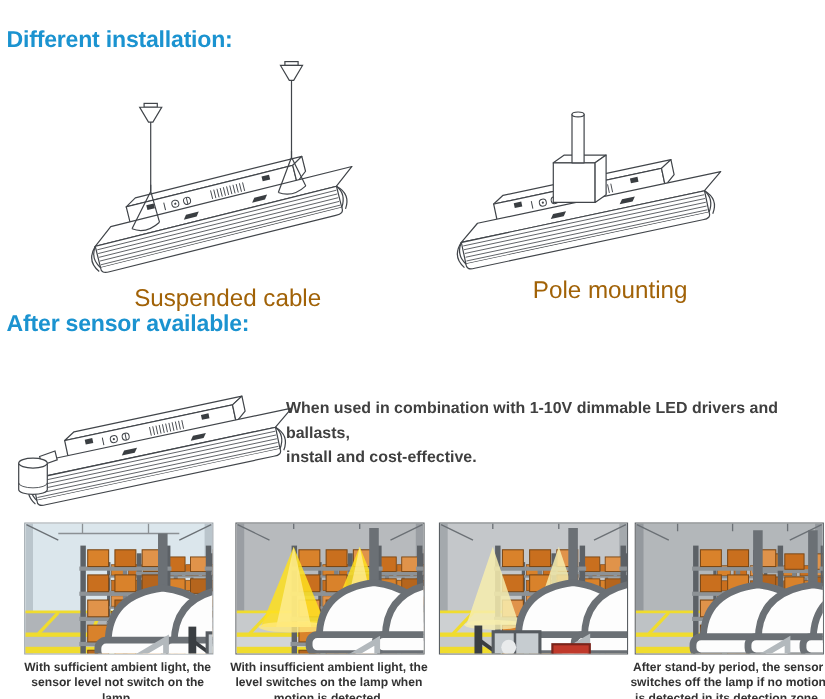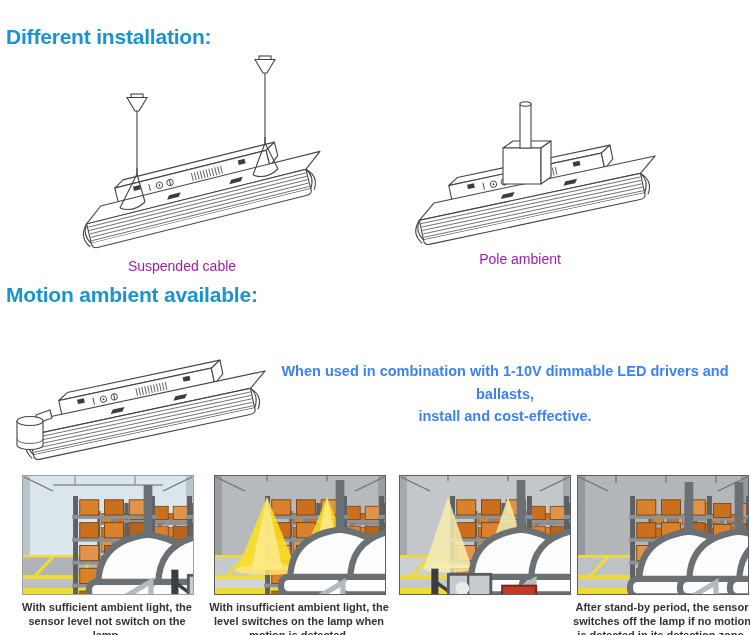--- a/index.html
+++ b/index.html
@@ -1,28 +1,28 @@
 <!DOCTYPE html>
 <html><head>
 <meta charset="utf-8">
 <style>
   html,body{margin:0;padding:0;background:#fff;}
   #page{position:relative;width:750px;height:635px;background:#fff;overflow:hidden;
         font-family:"Liberation Sans", sans-serif;margin-top:21px;}
   .heading{position:absolute;font-size:21px;font-weight:700;color:#1b93d0;letter-spacing:-0.2px;}
   #heading-installation{left:6px;top:4px;}
   #heading-motion{left:6px;top:262px;}
-  .fig-caption{position:absolute;font-size:14px;color:#a21caf;text-align:center;}
+  .fig-caption{position:absolute;font-size:22px;color:#a16207;text-align:right;}
   #caption-suspended{left:72px;top:237px;width:220px;}
   #caption-pole{left:415px;top:230px;width:210px;}
   #drawing-suspended{position:absolute;left:62px;top:26px;width:260px;height:207px;overflow:visible;}
   #drawing-pole{position:absolute;left:392px;top:56px;width:280px;height:172px;overflow:visible;}
   #drawing-motion{position:absolute;left:4px;top:294px;width:262px;height:150px;overflow:visible;}
-  #motion-paragraph{position:absolute;left:260px;top:339px;width:490px;text-align:center;
-     font-size:14.5px;line-height:22.5px;font-weight:600;color:#3b82f6;}
+  #motion-paragraph{position:absolute;left:260px;top:339px;width:490px;text-align:left;
+     font-size:14.5px;line-height:22.5px;font-weight:600;color:#404040;}
   .panel-img{position:absolute;top:454px;width:170px;height:118px;display:block;}
   #panel-img-0{left:22px;border:1px solid #9aa2a8;}
   #panel-img-1{left:214px;border:1px solid #5a5f63;}
   #panel-img-2{left:399px;border:1px solid #5a5f63;}
   #panel-img-3{left:577px;border:1px solid #5a5f63;}
   .panel-caption{position:absolute;top:579px;width:188px;text-align:center;
      font-size:11px;line-height:14px;font-weight:600;color:#333;}
   #panel-cap-0{left:13px;}
   #panel-cap-1{left:205px;}
   #panel-cap-2{left:390px;}
@@ -170,23 +170,23 @@
       <use href="#sym-fixture" width="250" height="66"></use>
     </g>
     <g stroke="#41454a" stroke-width="1.1" fill="#ffffff" stroke-linejoin="round">
       <polygon points="111,70 149,70 159,63 121,63"></polygon>
       <rect x="111" y="70" width="38" height="36"></rect>
       <polygon points="149,70 159,63 159,99 149,106"></polygon>
       <rect x="128" y="26" width="11" height="44"></rect>
       <ellipse cx="133.5" cy="26" rx="5.5" ry="2.2"></ellipse>
     </g>
   </svg>
-  <div class="fig-caption" id="caption-pole">Pole ambient</div>
-
-  <div class="heading" id="heading-motion">Motion ambient available:</div>
+  <div class="fig-caption" id="caption-pole">Pole mounting</div>
+
+  <div class="heading" id="heading-motion">After sensor available:</div>
 
   <svg id="drawing-motion" viewBox="0 0 262 150">
     <g transform="translate(14,86) rotate(-12)">
       <use href="#sym-fixture" width="250" height="66"></use>
     </g>
     <g stroke="#41454a" stroke-width="1.1" fill="#ffffff">
       <polygon points="32,100 46,95 48,103 34,108"></polygon>
       <path d="M13,106 L13,130 A13,4.5 0 0 0 39,130 L39,106"></path>
       <ellipse cx="26" cy="106" rx="13" ry="4.5"></ellipse>
       <path d="M13,124 A13,4.5 0 0 0 39,124" fill="none" stroke-width="0.8"></path>

